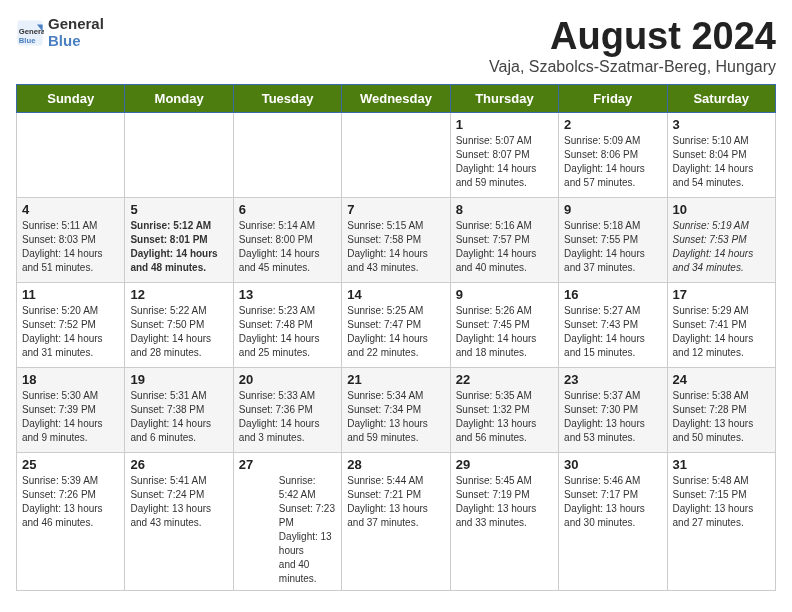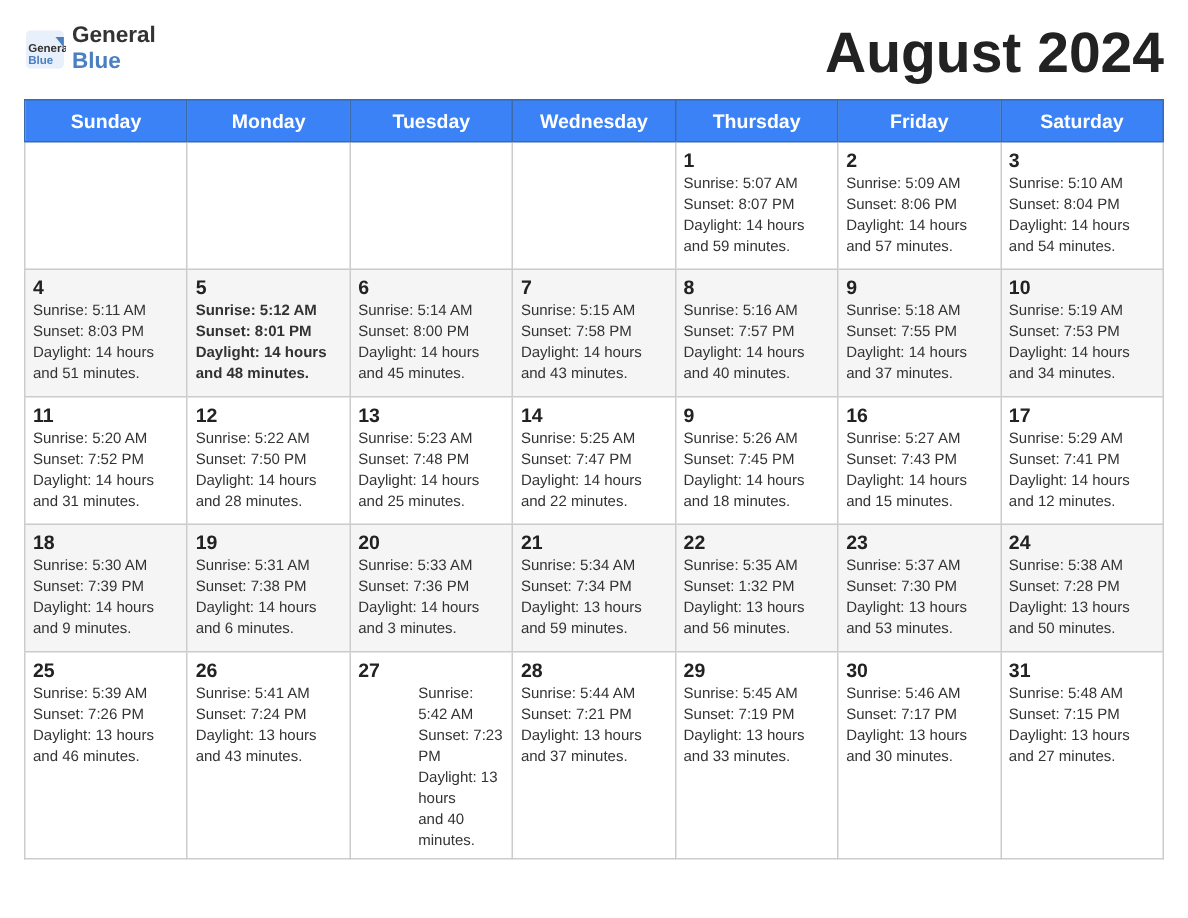--- a/index.html
+++ b/index.html
@@ -38,21 +38,21 @@
       font-size: 16px;
       font-weight: normal;
       color: #444;
     }
     table {
       width: 100%;
       border-collapse: collapse;
       table-layout: fixed;
     }
     thead tr th {
-      background-color: #3b82f6;
+      background-color: #4d7c0f;
       color: #fff;
       font-size: 13px;
       font-weight: bold;
       padding: 6px 4px;
       text-align: center;
       border: 1px solid #3a6aaa;
     }
     tbody tr td {
       border: 1px solid #ccc;
       vertical-align: top;
@@ -91,20 +91,21 @@
       <text x="4" y="34" font-size="11" font-weight="bold" fill="#4a7fc1" font-family="Arial">Blue</text>
       <polygon points="30,8 38,8 38,18" fill="#4a7fc1"></polygon>
     </svg>
     <div>
       <div style="font-size:15px;font-weight:bold;color:#333;line-height:1.1;">General</div>
       <div style="font-size:15px;font-weight:bold;color:#4a7fc1;line-height:1.1;">Blue</div>
     </div>
   </div>
   <div class="title-block">
     <h1>August 2024</h1>
+    <h2>Vaja, Szabolcs-Szatmar-Bereg, Hungary</h2>
   </div>
 </div>
 
 <table>
   <thead>
     <tr>
     <th>Sunday</th>
         <th>Monday</th>
         <th>Tuesday</th>
         <th>Wednesday</th>
@@ -179,21 +180,21 @@
         </td>
         <td>
           <span class="day-num">9</span>
           <div class="day-info" style="white-space: pre-line;">Sunrise: 5:18 AM
 Sunset: 7:55 PM
 Daylight: 14 hours
 and 37 minutes.</div>
         </td>
         <td>
           <span class="day-num">10</span>
-          <div class="day-info" style="white-space: pre-line;">Sunrise: 5:19 AM
+          <div class="day-info" style="white-space: pre-line; font-style: italic;">Sunrise: 5:19 AM
 Sunset: 7:53 PM
 Daylight: 14 hours
 and 34 minutes.</div>
         </td>
       </tr>
       <tr>
         <td>
           <span class="day-num">11</span>
           <div class="day-info" style="white-space: pre-line;">Sunrise: 5:20 AM
 Sunset: 7:52 PM

